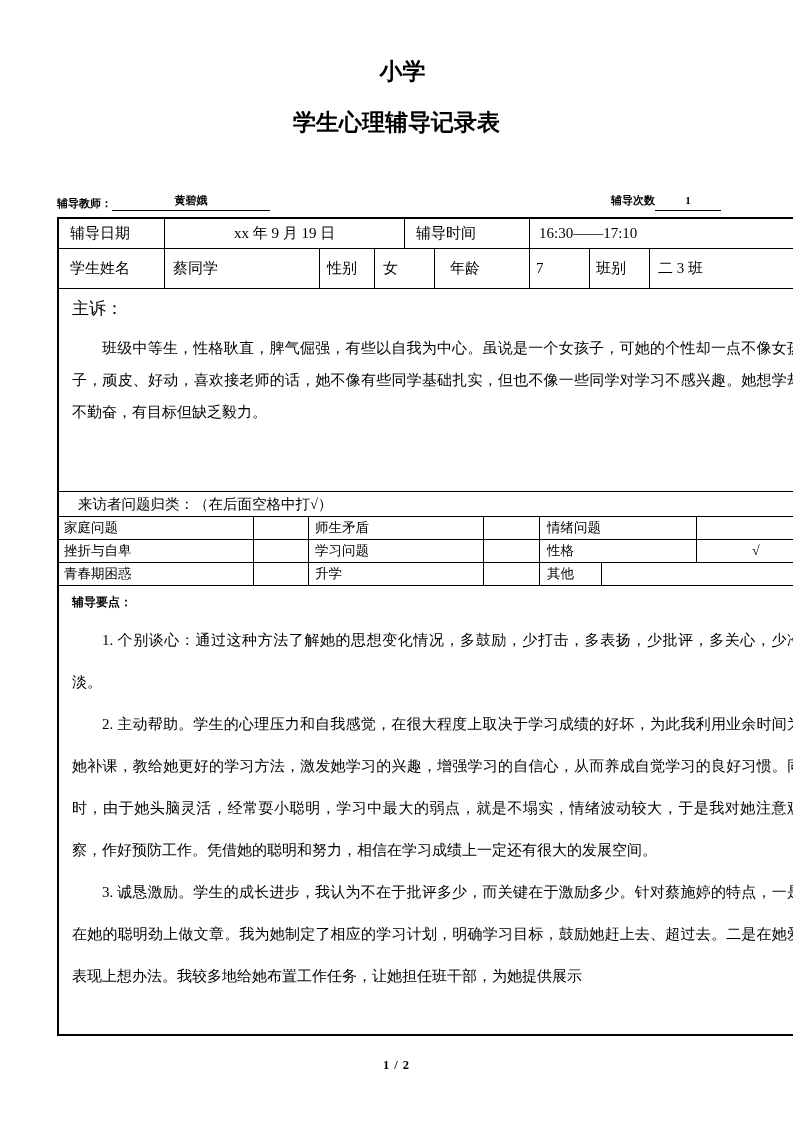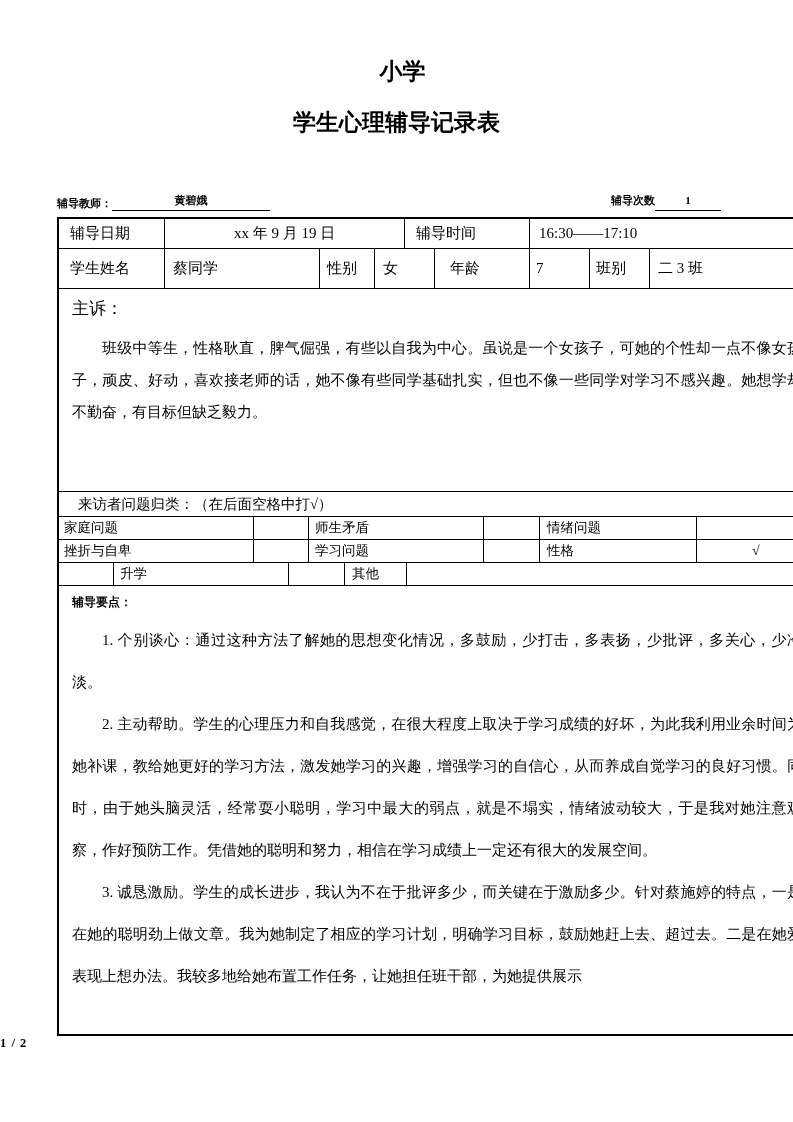--- a/index.html
+++ b/index.html
@@ -109,20 +109,22 @@
     overflow: hidden;
   }
   .keypoints-label { font-size: 12px; font-weight: bold; margin-bottom: 8px; }
   .kp-para {
     font-size: 15px;
     line-height: 42px;
     text-indent: 2em;
     text-align: justify;
   }
   .footer {
+    margin-top: 22px;
+    text-align: center;
     font-size: 12.5px;
     font-weight: bold;
     letter-spacing: 1px;
   }
 </style>
 </head>
 <body>
 
 <div class="page">
 
@@ -182,20 +184,21 @@
     <div class="grid-row">
       <div class="gcell g-l1">挫折与自卑</div>
       <div class="gcell g-m1"></div>
       <div class="gcell g-l2">学习问题</div>
       <div class="gcell g-m2"></div>
       <div class="gcell g-l3">性格</div>
       <div class="gcell g-m3">√</div>
     </div>
 
     <div class="grid-row">
+      <div class="gcell g-l1">青春期困惑</div>
       <div class="gcell g-m1"></div>
       <div class="gcell g-l2">升学</div>
       <div class="gcell g-m2"></div>
       <div class="gcell g-l3s">其他</div>
       <div class="gcell g-m3"></div>
     </div>
 
     <div class="keypoints">
       <div class="keypoints-label">辅导要点：</div>
       <p class="kp-para">1. 个别谈心：通过这种方法了解她的思想变化情况，多鼓励，少打击，多表扬，少批评，多关心，少冷淡。</p>

